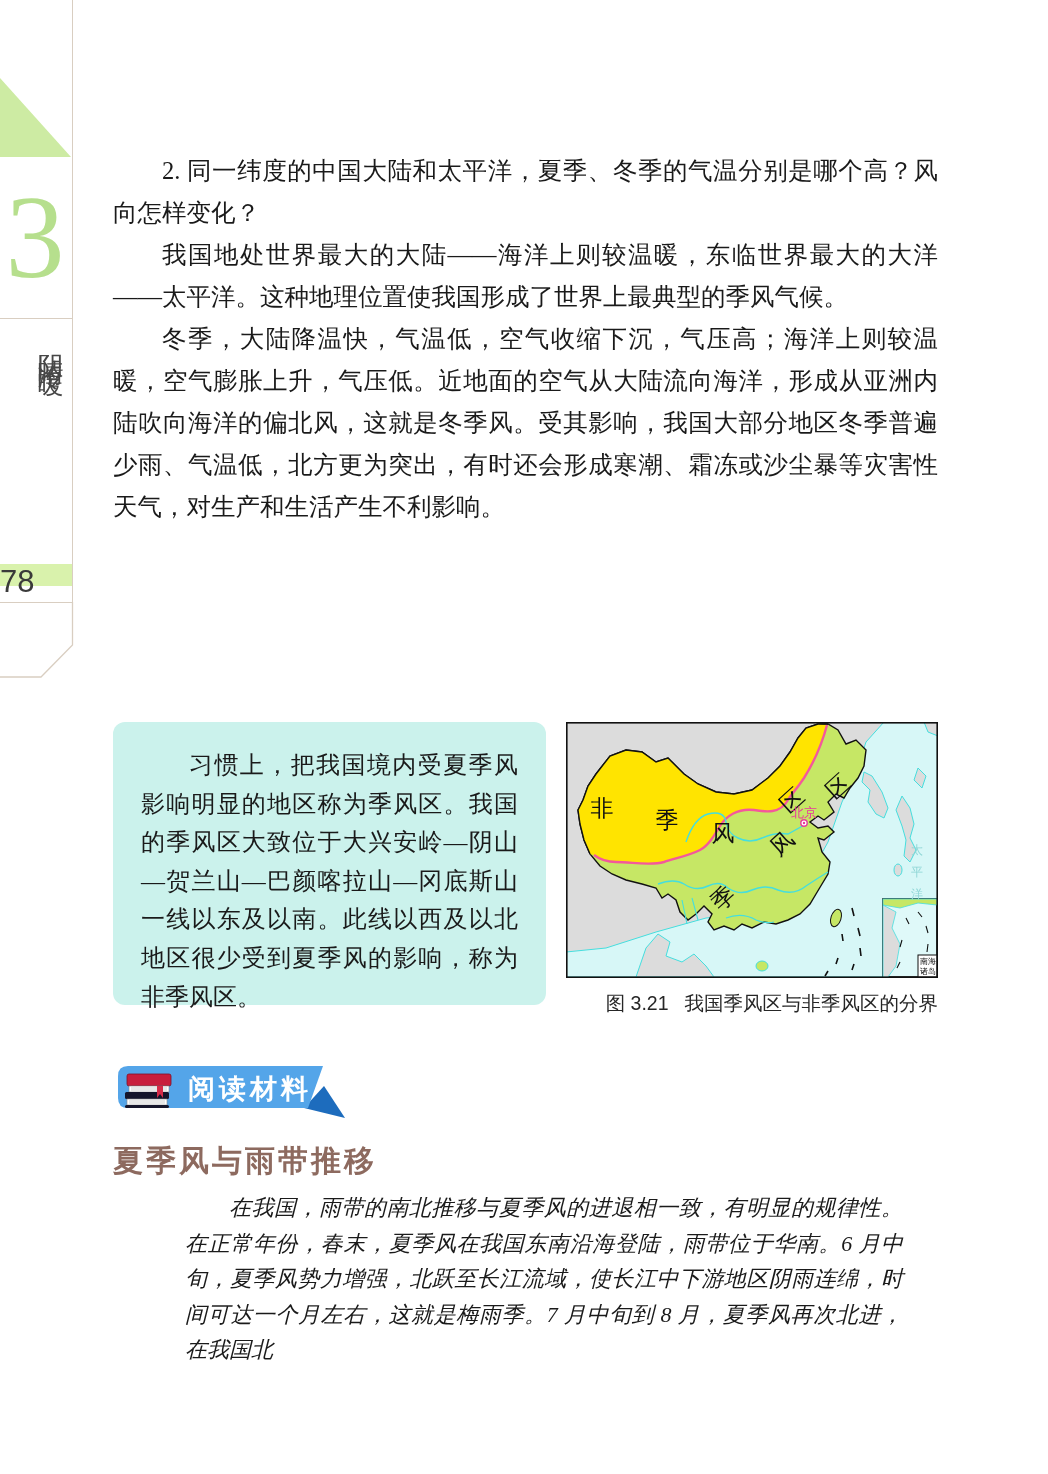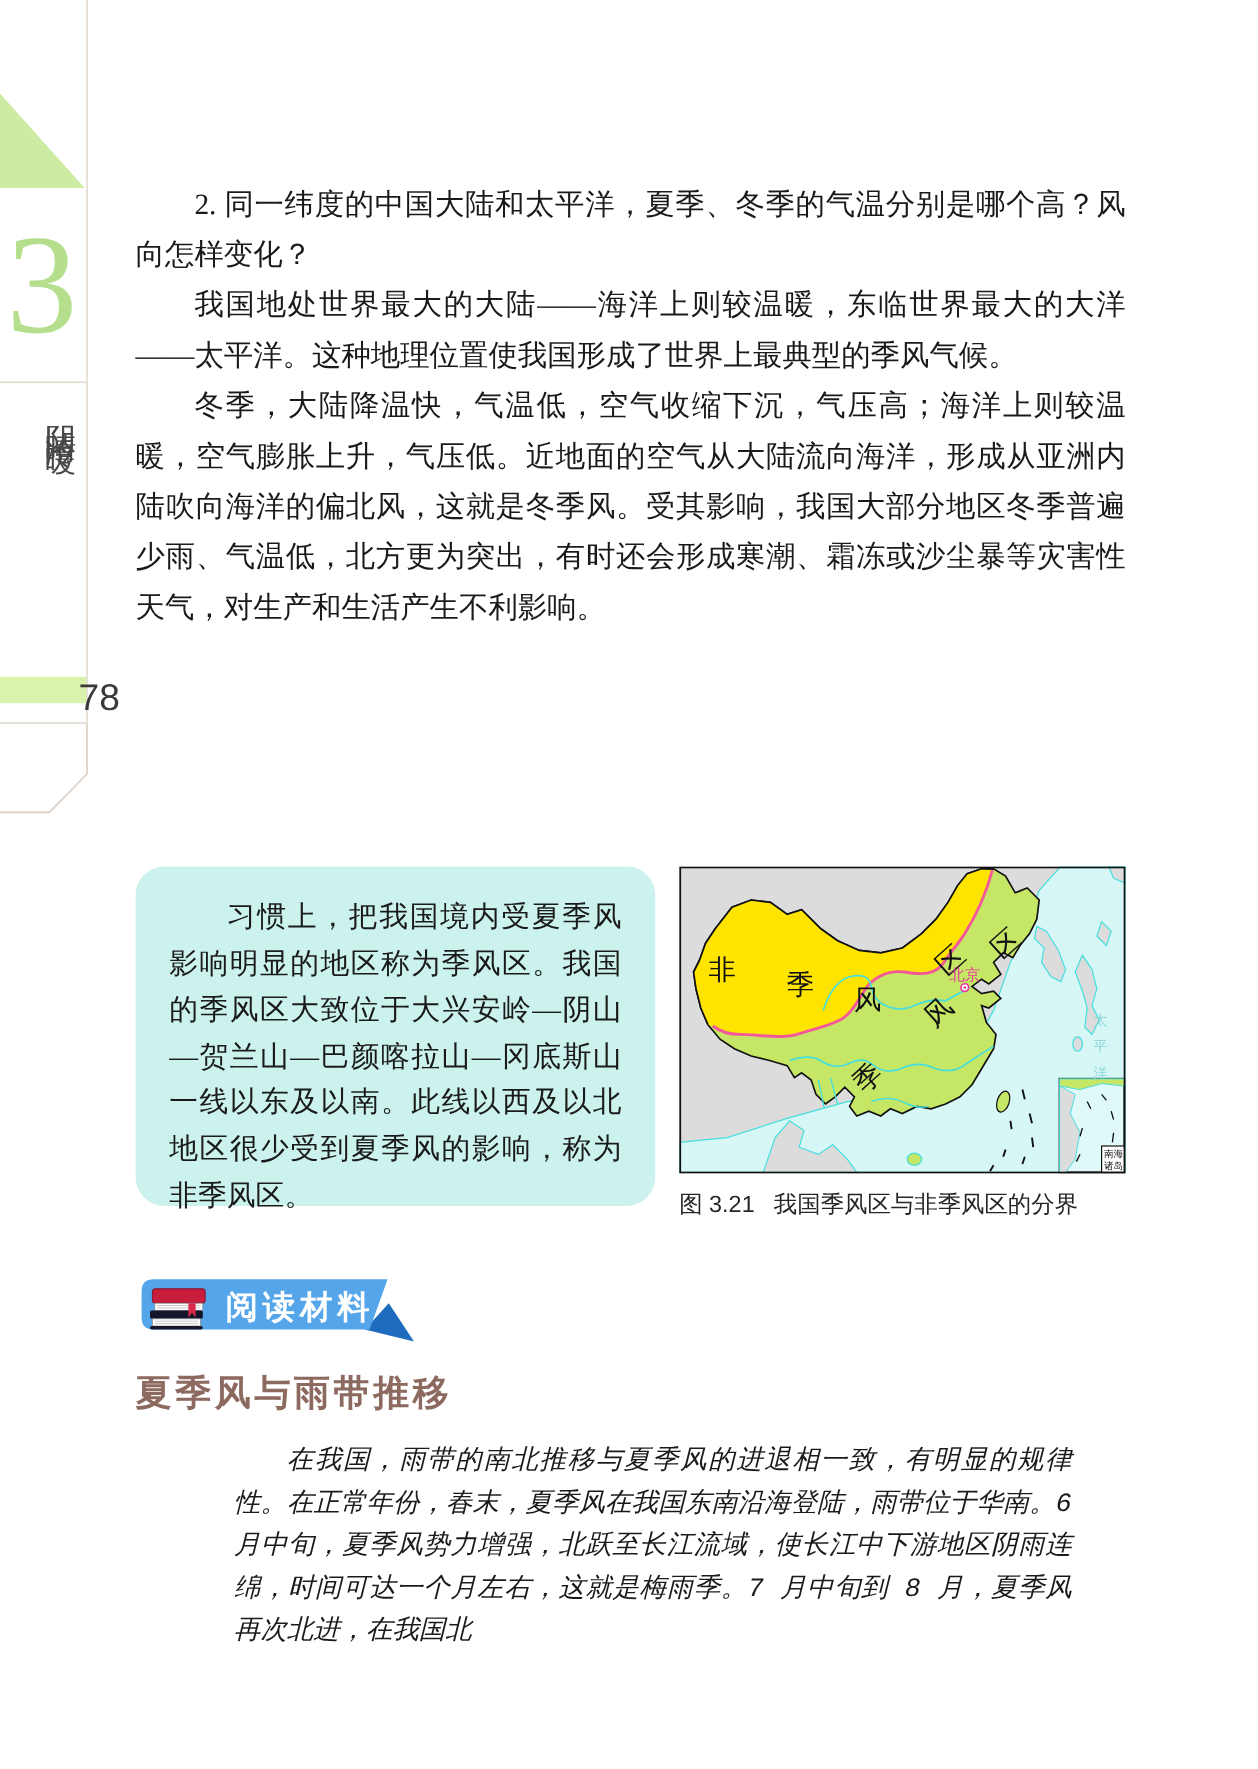--- a/index.html
+++ b/index.html
@@ -10,49 +10,49 @@
   
   .side-vline{left:72px;top:0;width:1px;height:602px;background:#d9cec1;}
   .side-triangle{left:0;top:78px;width:71px;height:79px;background:#cdeba3;
                  clip-path:polygon(0 0,100% 100%,0 100%);}
   .chapter-num{left:0;top:168px;width:70px;text-align:center;font-size:118px;line-height:140px;
                color:#b6df8d;font-family:"Liberation Serif",serif;}
   .side-rule1{left:0;top:318px;width:72px;height:1px;background:#d9cec1;}
   .chapter-title{left:40px;top:334px;width:28px;writing-mode:vertical-rl;font-size:26px;
                  letter-spacing:5px;color:#474747;font-family:"Liberation Serif",serif;}
   .page-bar{left:0;top:564px;width:72px;height:22px;background:#d9f2ac;}
-  .page-num{left:0;top:564px;width:64px;text-align:right;font-size:31px;line-height:36px;
-            color:#3a3a3a;font-family:"Liberation Sans",sans-serif;padding-left:36px;}
+  .page-num{left:0;top:564px;width:64px;text-align:left;font-size:31px;line-height:36px;
+            color:#3a3a3a;font-family:"Liberation Sans",sans-serif;}
   .side-rule2{left:0;top:602px;width:72px;height:1px;background:#d9cec1;}
   .side-tab{left:0;top:602px;}
 
   
   .bodytext{left:113px;top:150px;width:825px;font-size:24.5px;line-height:42px;
             text-align:justify;}
   .bodytext p{margin:0;text-indent:2em;}
 
   
   .note-box{left:113px;top:722px;width:433px;height:283px;background:#cbf2ec;
-            border-radius:24px;box-sizing:border-box;padding:24px 28px 0 28px;}
+            border-radius:12px;box-sizing:border-box;padding:24px 28px 0 28px;}
   .note-box p{margin:0;font-size:24px;line-height:38.6px;text-indent:2em;text-align:justify;}
 
   
   .map-wrap{left:566px;top:722px;width:372px;height:256px;}
-  .fig-caption{left:566px;top:990px;width:372px;text-align:left;font-size:19.5px;
+  .fig-caption{left:566px;top:990px;width:372px;text-align:right;font-size:19.5px;
                color:#262626;font-family:"Liberation Sans",sans-serif;}
   .fig-caption .fig-label{margin-right:16px;}
 
   
   .banner{left:112px;top:1062px;}
   .reading-title{left:113px;top:1141px;width:825px;text-align:left;font-size:30px;
                  font-weight:bold;letter-spacing:3px;color:#8d6a5f;
                  font-family:"Liberation Sans",sans-serif;}
   .reading-para{left:183px;top:1188px;width:722px;font-size:22px;line-height:35.6px;
                 font-style:italic;text-align:justify;}
-  .reading-para p{margin:12px;text-indent:2em;font-family:Liberation Mono, monospace;}
+  .reading-para p{margin:2px;text-indent:2em;}
 </style>
 </head>
 <body>
 
 <div class="abs side-vline"></div>
 <div class="abs side-triangle"></div>
 <div class="abs chapter-num">3</div>
 <div class="abs side-rule1"></div>
 <div class="abs chapter-title">阴晴冷暖</div>
 <div class="abs page-bar"></div>

